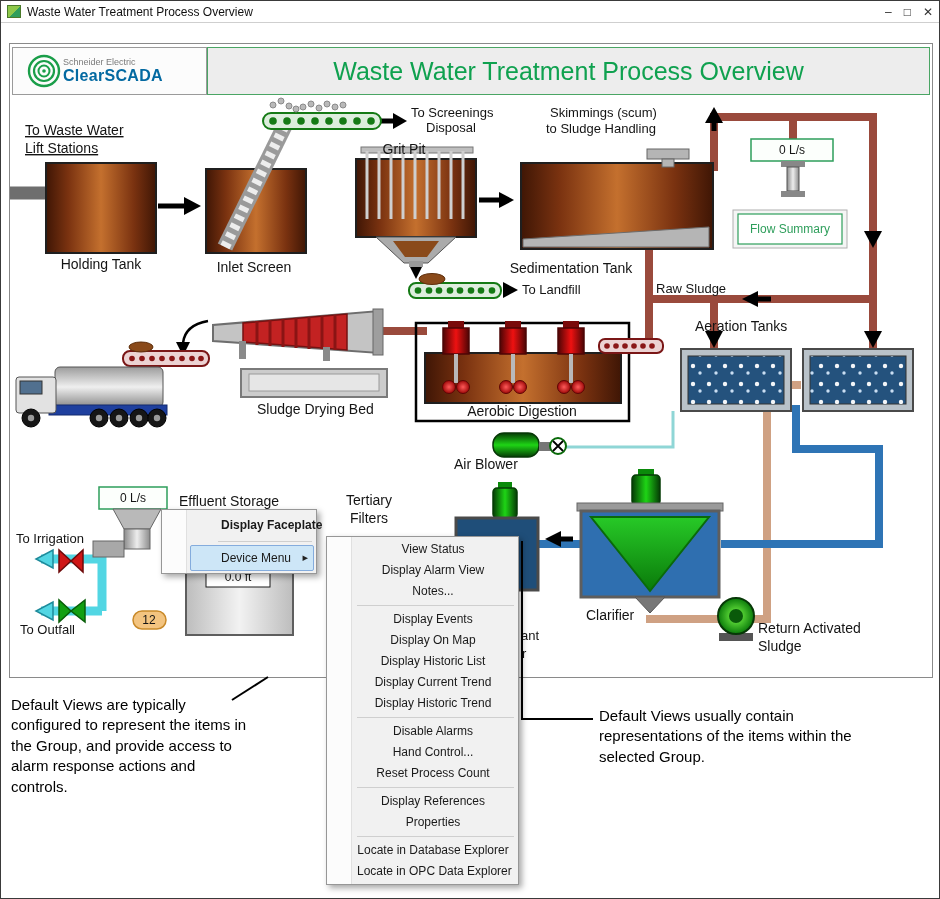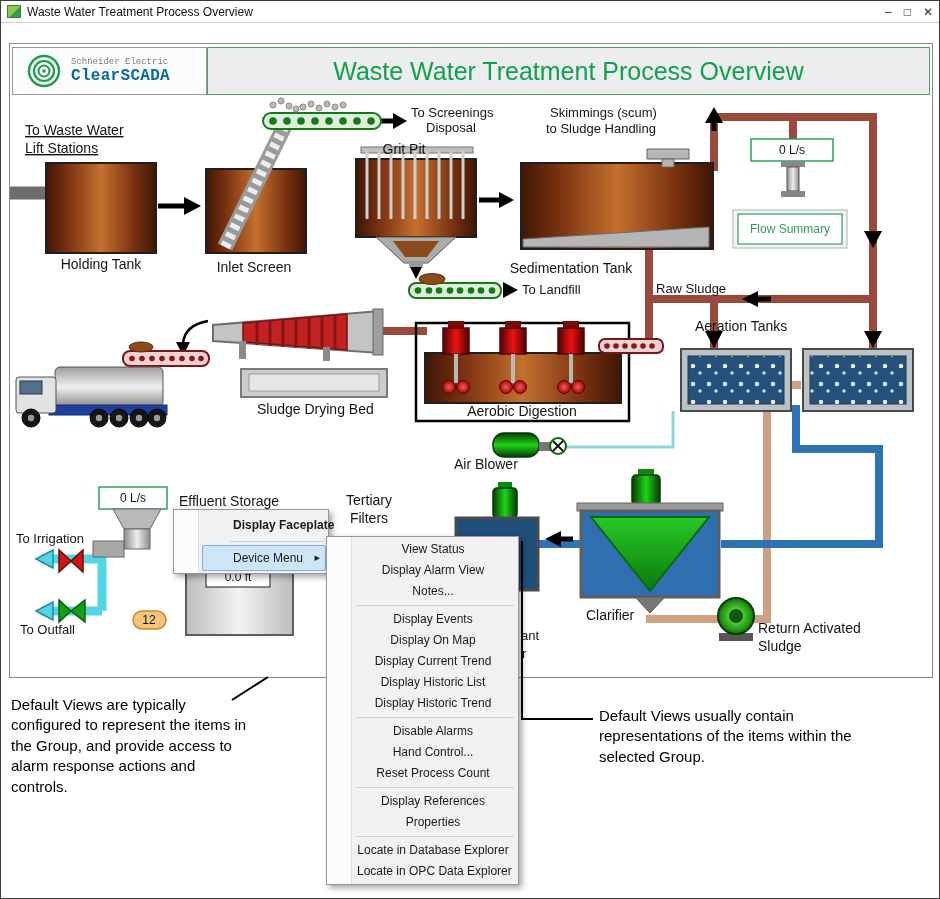--- a/index.html
+++ b/index.html
@@ -12,38 +12,38 @@
   .app-icon{width:14px;height:13px;margin-right:6px;border:1px solid #4a7a2a;
             background:linear-gradient(135deg,#8ec84a 0 55%,#2e9e5b 55%);}
   .title-text{font-size:12px;color:#111;}
   .win-controls{margin-left:auto;display:flex;gap:12px;font-size:12px;color:#333;}
   .win-controls span{cursor:default;line-height:22px;}
   
   .canvas{position:absolute;left:8px;top:42px;width:924px;height:635px;background:#fff;
           border:1px solid #8a8a8a;z-index:1;}
   .hdr{position:absolute;left:2px;top:3px;right:2px;height:48px;display:flex;}
   .brand{width:195px;background:#fcfcfc;border:1px solid #9a9a9a;display:flex;align-items:center;
-         padding-left:12px;gap:8px;font-family:Liberation Mono, monospace;}
+         padding-left:12px;}
   .brand-text .bt1{font-size:9px;color:#7a7a7a;}
   .brand-text .bt2{font-size:16px;font-weight:bold;color:#0369a1;letter-spacing:.3px;}
   .hdr-title{flex:1;background:#ededed;border:1px solid #4aa564;color:#0fa14f;
              display:flex;align-items:center;justify-content:center;font-size:25px;}
   
   .diagram{position:absolute;left:0;top:0;z-index:2;}
   text{font-family:"Liberation Sans",sans-serif;fill:#141414;}
   .lbl{font-size:14px;}  .lbls{font-size:13px;}  .lblxs{font-size:12px;}
   
   .annot{position:absolute;color:#000;font-size:15px;line-height:1.36;z-index:3;}
   .annot-left{left:10px;top:694px;width:236px;}
   .annot-right{left:598px;top:705px;width:258px;}
   
   .menu{position:absolute;border:1px solid #979797;box-shadow:3px 3px 6px rgba(0,0,0,.35);
         padding:2px;z-index:50;font-size:12px;color:#1a1a1a;
         background:#f1f1f1 linear-gradient(to right,#fcfcfc 0,#fcfcfc 24px,#e0e0e0 24px,#e0e0e0 25px,#f1f1f1 25px);}
-  .menu1{left:172px;top:508px;width:156px;padding-left:28px;}
+  .menu1{left:160px;top:508px;width:156px;padding-left:28px;}
   .menu2{left:325px;top:535px;width:193px;}
   .mi{position:relative;border:1px solid transparent;border-radius:2px;white-space:nowrap;
       padding:5px 8px 5px 30px;line-height:14px;cursor:default;}
   .menu2 .mi{padding:3px 6px 3px 27px;line-height:13px;text-align:center;}
   .mi.bold{font-weight:bold;}
   .mi.hl{background:#cde6f7;border-color:#84acdd;}
   .msep{height:1px;background:#cfcfcf;margin:3px 2px 3px 28px;}
   .sub-arrow{position:absolute;right:5px;top:4px;font-size:11px;color:#222;}
 </style>
 </head>
@@ -475,22 +475,22 @@
     </div>
   </div>
 
   <div class="menu menu2">
     <div class="mi">View Status</div>
     <div class="mi">Display Alarm View</div>
     <div class="mi">Notes...</div>
     <div class="msep"></div>
     <div class="mi">Display Events</div>
     <div class="mi">Display On Map</div>
+    <div class="mi">Display Historic List</div>
     <div class="mi">Display Current Trend</div>
-    <div class="mi">Display Historic List</div>
     <div class="mi">Display Historic Trend</div>
     <div class="msep"></div>
     <div class="mi">Disable Alarms</div>
     <div class="mi">Hand Control...</div>
     <div class="mi">Reset Process Count</div>
     <div class="msep"></div>
     <div class="mi">Display References</div>
     <div class="mi">Properties</div>
     <div class="msep"></div>
     <div class="mi">Locate in Database Explorer</div>

